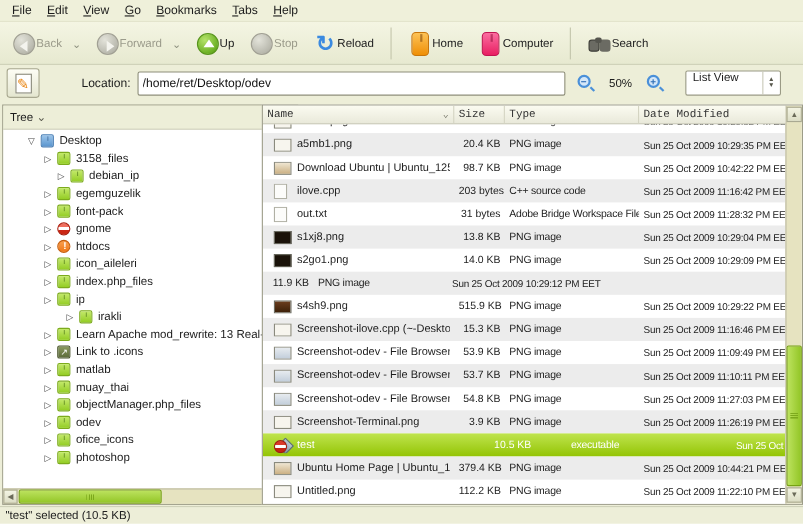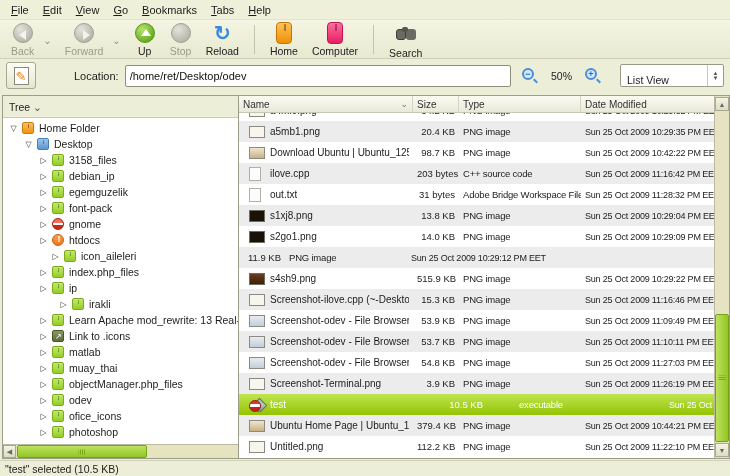--- a/index.html
+++ b/index.html
@@ -13,21 +13,21 @@
   }
   
   .menubar { height:20px; display:flex; align-items:center; padding-left:4px; background:#eff0da; border-bottom:1px solid #e3e4cc;}
   .menu-item { display:inline-block; padding:2px 7px; font-size:11px; cursor:default;}
   .menu-item::first-letter { text-decoration:underline; }
   
   .toolbar { height:39px; display:flex; align-items:stretch; background:linear-gradient(#f4f5e3,#e7e9d0); border-bottom:1px solid #cdcfb6; padding:2px 4px 1px;}
   .tb-group { display:flex; align-items:stretch; }
   .tb-sep { width:1px; background:#c3c5ab; margin:3px 8px; }
   .tb-wrap { display:flex; align-items:center; }
-  .tb-btn { display:flex; flex-direction:column; align-items:center; justify-content:flex-end; padding:1px 7px; border-radius:3px; }
+  .tb-btn { display:flex; flex-direction:row; align-items:center; justify-content:flex-end; padding:1px 7px; border-radius:3px; }
   .tb-btn .tb-label { font-size:10.5px; margin-top:1px; color:#222; }
   .tb-wrap.disabled .tb-label { color:#9b9b8b; }
   .tb-wrap.chev::after { content:'⌄'; color:#8f9180; font-size:10px; margin:0 6px 0 2px; align-self:center; padding-top:2px;}
   .tb-ic { width:22px; height:22px; position:relative; display:block; }
   .ic-back, .ic-forward, .ic-stop { border-radius:50%; width:20px; height:20px; margin:1px; background:radial-gradient(circle at 35% 30%, #e3e3da, #b9b9ae 70%, #a5a599); border:1px solid #a09f93;}
   .ic-back::after { content:''; position:absolute; left:5px; top:6px; border:5px solid transparent; border-right:7px solid #f4f4ee; border-left:none; }
   .ic-forward::after { content:''; position:absolute; left:8px; top:6px; border:5px solid transparent; border-left:7px solid #f4f4ee; border-right:none; }
   .ic-up { border-radius:50%; width:20px; height:20px; margin:1px; background:radial-gradient(circle at 35% 30%, #b5e36b, #6cb024 70%, #579417); border:1px solid #57941c;}
   .ic-up::after { content:''; position:absolute; left:5px; top:5px; border:5px solid transparent; border-bottom:7px solid #ffffff; border-top:none; }
   .ic-reload { display:flex; align-items:center; justify-content:center; color:#3b8ae0; font-size:20px; font-weight:bold; line-height:20px;}
@@ -44,21 +44,21 @@
   .locbar { height:33px; display:flex; align-items:center; padding:0 6px; gap:6px; }
   .loc-edit-btn { width:30px; height:27px; border:1px solid #a8a890; border-radius:3px; background:linear-gradient(#fdfdf5,#e4e6cf); display:flex; align-items:center; justify-content:center; }
   .loc-page { width:15px; height:18px; background:#fff; border:1px solid #8a8a7a; position:relative; }
   .loc-page::after { content:'✎'; position:absolute; color:#e8820c; font-size:13px; left:1px; top:1px; }
   .loc-label { margin-left:32px; }
   .loc-input { flex:1; height:22px; border:1px solid #8e8e7a; border-radius:2px; background:#fff; font-family:"Liberation Sans",sans-serif; font-size:11px; padding:0 4px; color:#111; max-width:389px;}
   .zoom-btn { width:18px; height:18px; position:relative; margin:0 4px; }
   .zoom-glass { width:12px; height:12px; border:2px solid #4a90d9; border-radius:50%; background:#d5e7f8; position:absolute; top:1px; left:1px; display:flex; align-items:center; justify-content:center; color:#2e6db5; font-size:9px; font-weight:bold; line-height:10px;}
   .zoom-btn::after { content:''; position:absolute; width:5px; height:2px; background:#4a90d9; transform:rotate(45deg); right:1px; bottom:3px; }
   .zoom-level { font-size:10.5px; margin:0 2px; }
-  .view-combo { width:104px; height:23px; border:1px solid #9a9a85; border-radius:2px; background:#fff; display:flex; align-items:flex-end; margin-left:8px; }
+  .view-combo { width:87px; height:23px; border:1px solid #9a9a85; border-radius:2px; background:#fff; display:flex; align-items:flex-start; margin-left:8px; }
   .view-combo .vc-label { flex:1; padding-left:6px; font-size:10.5px; }
   .vc-spin { width:16px; height:100%; border-left:1px solid #c9c9b8; display:flex; flex-direction:column; align-items:center; justify-content:center; color:#55554a; font-size:6px; line-height:5px; }
   
   .main { position:absolute; top:92px; left:0; right:0; height:368px; }
   .panel { position:absolute; background:#fff; border:1px solid #9c9c88; }
   
   .tree-panel { left:2px; top:3px; width:269px; bottom:1px; background:#edeed8; display:flex; flex-direction:column;}
   .tree-head { height:22px; display:flex; align-items:center; padding:0 6px; background:#edeed8; border-bottom:1px solid #c9c9b4; }
   .tree-title { font-size:10.5px; }
   .tree-title::after { content:' ⌄'; color:#55554a; }
@@ -87,21 +87,21 @@
   .tree-vscroll { position:absolute; top:0; right:0; width:13px; bottom:0; background:#e6e3c0; border-left:1px solid #bcb9a2; }
   .tree-hscroll { height:14px; background:#e6e3c0; border-top:1px solid #bcb9a2; position:relative; }
   .sb-btn { position:absolute; background:linear-gradient(#f3f4e3,#dcddc5); border:1px solid #a9a992; color:#6a6a58; font-size:7px; display:flex; align-items:center; justify-content:center; }
   .thumb { position:absolute; border:1px solid #76a214; border-radius:2px; background:linear-gradient(90deg,#bce25e,#93c627); }
   .thumb.h { background:linear-gradient(#bce25e,#93c627); }
   .thumb::after { content:''; position:absolute; left:50%; top:50%; width:7px; height:5px; transform:translate(-50%,-50%); background:repeating-linear-gradient(#7ca81c 0 1px, transparent 1px 2px); }
   .thumb.h::after { width:7px; height:5px; background:repeating-linear-gradient(90deg,#7ca81c 0 1px, transparent 1px 2px); }
   
   .file-panel { left:238px; top:3px; right:0; bottom:1px; overflow:hidden; }
   .flist-head { position:absolute; top:0; left:0; right:15px; height:17px; display:flex; background:linear-gradient(#fbfbf1,#e9e9da); border-bottom:1px solid #c6c6b4; z-index:2;}
-  .hcell { font-size:10px; color:#333; padding:2px 4px; border-right:1px solid #d4d4c2; display:flex; align-items:center;}
+  .hcell { font-size:10px; color:#333; padding:2px 4px; border-right:1px solid #d4d4c2; display:flex; align-items:center;font-family:Liberation Mono, monospace;}
   .hcell.name { flex:0 0 174px; justify-content:space-between;}
   .hcell.name::after { content:'⌄'; color:#77776a; font-size:9px; }
   .hcell.size { flex:0 0 46px; }
   .hcell.type { flex:0 0 122px; }
   .hcell.date { flex:1; border-right:none; }
   .rows { position:absolute; top:17px; left:0; right:15px; bottom:0; overflow:hidden; background:#fff; }
   .rows .frow:first-of-type { margin-top:-13px; }
   .frow { height:21px; display:flex; align-items:center; }
   .rows .frow:nth-of-type(even) { background:#ececec; }
   .rows .frow.selected { background:linear-gradient(#bfe44e,#93c404); color:#fff;gap:28px; }
@@ -244,39 +244,34 @@
   <div class="main">
 
     <div class="panel tree-panel">
       <div class="tree-head">
         <span class="tree-title">Tree</span>
         <span class="tree-close">✕</span>
       </div>
       <div class="tree-body">
         <div class="tree-rows">
 
-            <div class="tree-row" style="padding-left: 4px;">
-              <span class="expander open"></span>
-              <span class="ticon fo"></span>
-              <span class="tlabel">Home Folder</span>
-            </div>
 
             <div class="tree-row" style="padding-left: 19px;">
               <span class="expander open"></span>
               <span class="ticon fb"></span>
               <span class="tlabel">Desktop</span>
             </div>
 
             <div class="tree-row" style="padding-left: 34px;">
               <span class="expander closed"></span>
               <span class="ticon fg"></span>
               <span class="tlabel">3158_files</span>
             </div>
 
-            <div class="tree-row" style="padding-left: 34px;">
+            <div class="tree-row" style="padding-left: 34px; margin-left: 12px;">
               <span class="expander closed"></span>
               <span class="ticon fg"></span>
               <span class="tlabel">debian_ip</span>
             </div>
 
             <div class="tree-row" style="padding-left: 34px;">
               <span class="expander closed"></span>
               <span class="ticon fg"></span>
               <span class="tlabel">egemguzelik</span>
             </div>
@@ -292,21 +287,21 @@
               <span class="ticon fr"></span>
               <span class="tlabel">gnome</span>
             </div>
 
             <div class="tree-row" style="padding-left: 34px;">
               <span class="expander closed"></span>
               <span class="ticon fw"></span>
               <span class="tlabel">htdocs</span>
             </div>
 
-            <div class="tree-row" style="padding-left: 46px;">
+            <div class="tree-row" style="padding-left: 34px;">
               <span class="expander closed"></span>
               <span class="ticon fg"></span>
               <span class="tlabel">icon_aileleri</span>
             </div>
 
             <div class="tree-row" style="padding-left: 34px;">
               <span class="expander closed"></span>
               <span class="ticon fg"></span>
               <span class="tlabel">index.php_files</span>
             </div>

